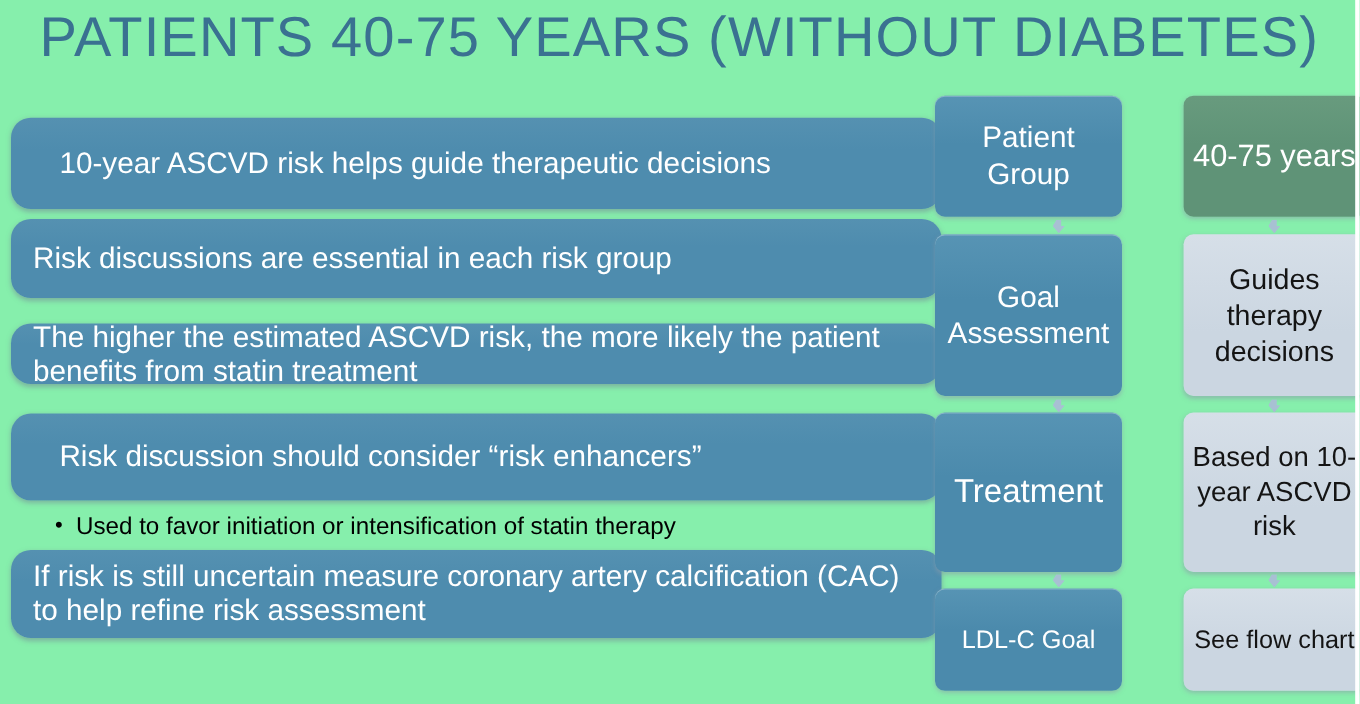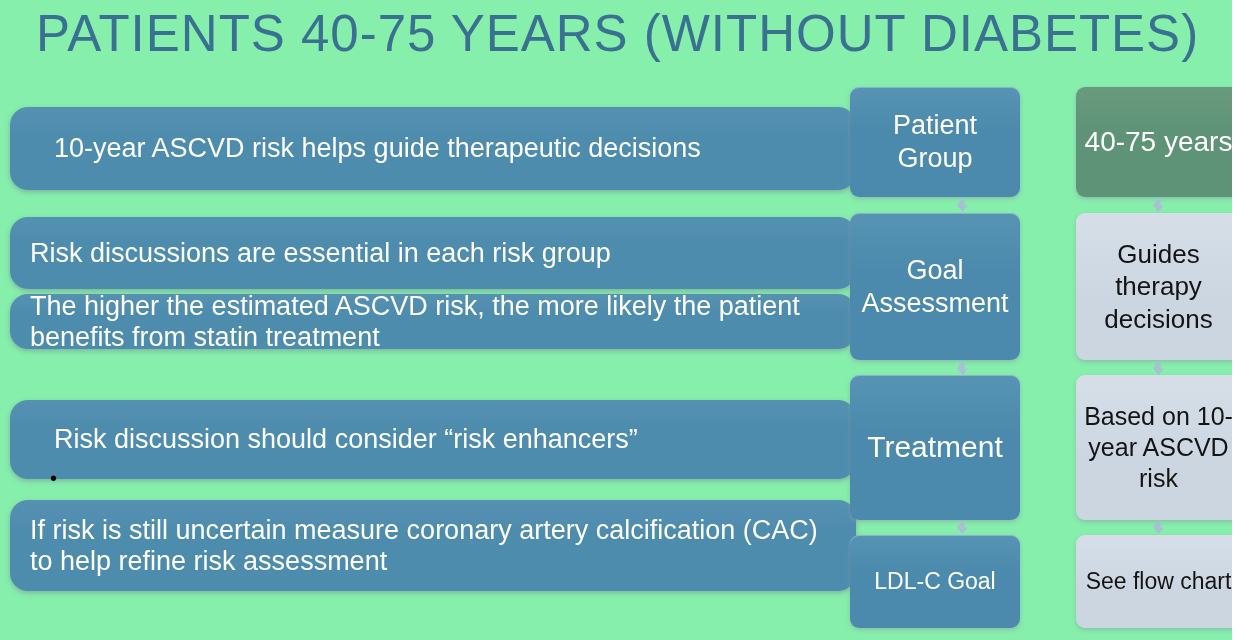--- a/index.html
+++ b/index.html
@@ -20,24 +20,24 @@
   .pbox{
     position:absolute;left:10px;width:846px;box-sizing:border-box;
     background:linear-gradient(180deg,#5591B1 0%,#4E8CAE 35%);
     border-radius:18px;
     color:#ffffff;font-size:27px;line-height:1.14;
     display:flex;align-items:center;
     padding:0 20px;
     box-shadow:0 2px 5px rgba(115,132,148,0.55);
   }
   .b1{top:107px;height:83px;padding-left:44px;}
-  .b2{top:199px;height:72px;margin-top:18px;}
+  .b2{top:199px;height:72px;}
   .b3{top:294px;height:55px;}
-  .b4{top:400px;height:79px;padding-left:44px;}
-  .b5{top:500px;height:91px;}
+  .b4{top:376px;height:79px;padding-left:44px;}
+  .b5{top:500px;height:80px;}
   .bullet{
     position:absolute;left:50px;top:464px;width:790px;
     color:#000000;font-size:22px;line-height:1.3;
     display:flex;align-items:flex-start;
   }
   .dot{margin-right:12px;font-size:20px;line-height:1.4;}
   
   .lbox{
     position:absolute;left:850px;width:170px;box-sizing:border-box;
     background:linear-gradient(180deg,#5794B4 0%,#4B8AAC 40%);
@@ -85,20 +85,21 @@
 
   <h1 class="title">PATIENTS 40-75 YEARS (WITHOUT DIABETES)</h1>
 
   <section>
     <div class="pbox b1">10-year ASCVD risk helps guide therapeutic decisions</div>
     <div class="pbox b2">Risk discussions are essential in each risk group</div>
     <div class="pbox b3">The higher the estimated ASCVD risk, the more likely the patient benefits from statin treatment</div>
     <div class="pbox b4">Risk discussion should consider “risk enhancers”</div>
     <div class="bullet">
       <span class="dot">•</span>
+      <span>Used to favor initiation or intensification of statin therapy</span>
     </div>
     <div class="pbox b5">If risk is still uncertain measure coronary artery calcification (CAC) to help refine risk assessment</div>
   </section>
 
   <section>
 
     <div class="lbox r1">Patient Group</div>
     <div class="vbox vgreen r1">40-75 years</div>
     <div class="arrow al a1"></div>
     <div class="arrow av a1"></div>

